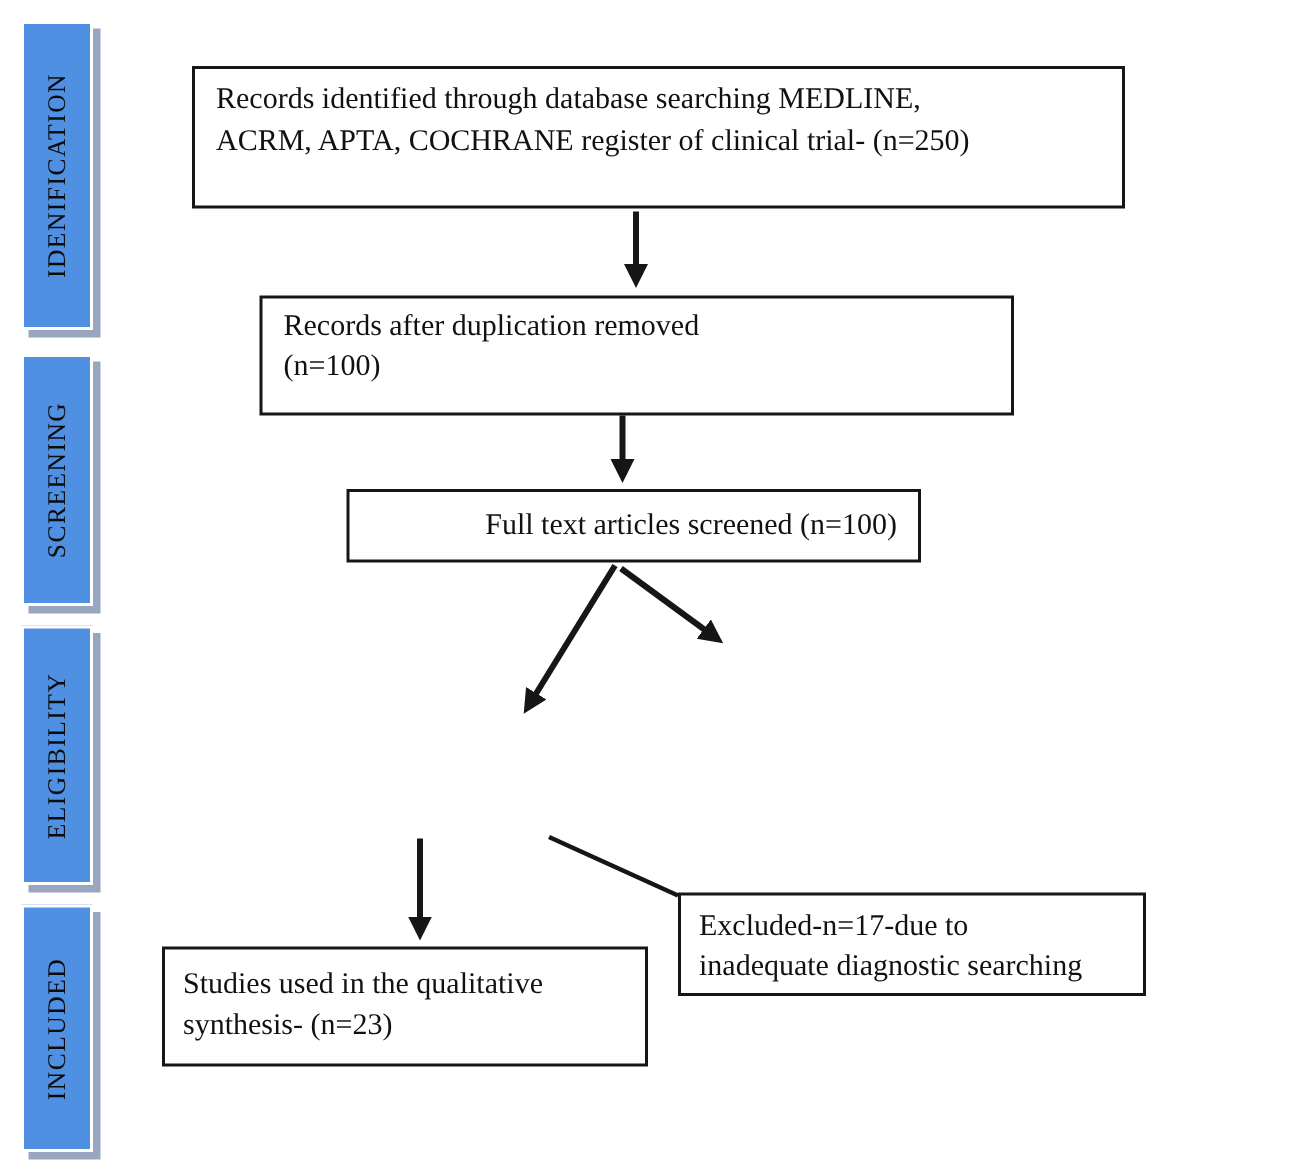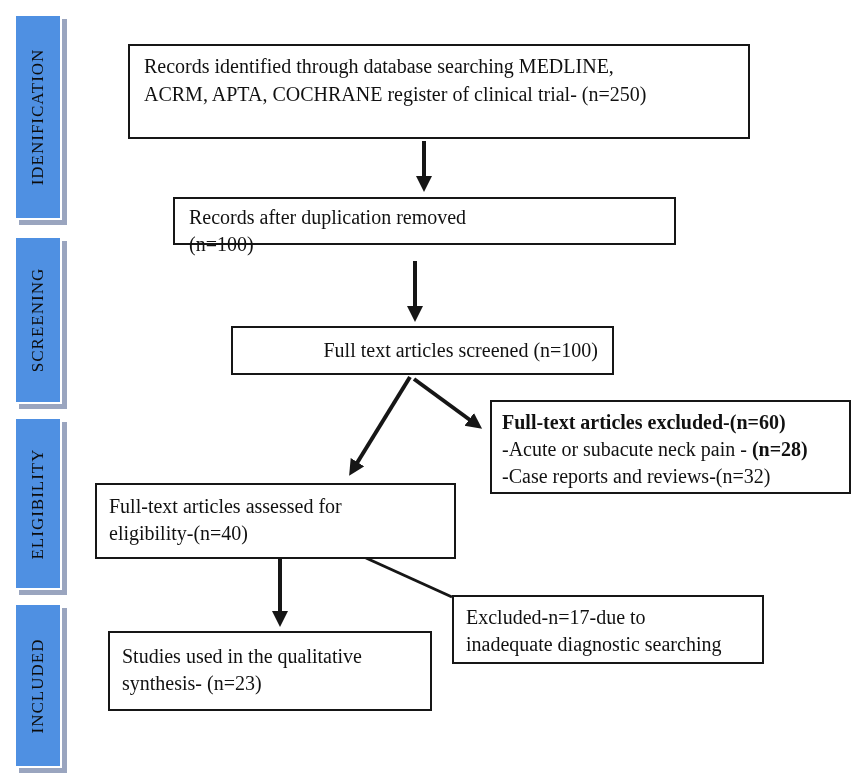--- a/index.html
+++ b/index.html
@@ -81,39 +81,30 @@
   </div>
   <div class="stage" style="top:603px;height:165px;">
     <span class="stage-text">INCLUDED</span>
   </div>
 
   <div class="fbox" style="left:128px;top:44px;width:622px;height:95px;line-height:28px;">
     <div class="line">Records identified through database searching MEDLINE,</div>
     <div class="line">ACRM, APTA, COCHRANE register of clinical trial- (n=250)</div>
   </div>
 
-  <div class="fbox" style="left:173px;top:197px;width:503px;height:48px;padding-top:5px;">
+  <div class="fbox" style="left:173px;top:197px;width:503px;height:80px;padding-top:5px;">
     <div class="line">Records after duplication removed</div>
     <div class="line">(n=100)</div>
   </div>
 
   <div class="fbox" style="left:231px;top:326px;width:383px;height:49px;padding-top:9px;text-align:right;">
     <div class="line">Full text articles screened (n=100)</div>
   </div>
 
-  <div class="fbox" style="left:490px;top:400px;width:361px;height:94px;padding:7px 10px;">
-    <div class="line b">Full-text articles excluded-(n=60)</div>
-    <div class="line"><span>-Acute or subacute neck pain - </span><span class="b">(n=28)</span></div>
-    <div class="line">-Case reports and reviews-(n=32)</div>
-  </div>
 
-  <div class="fbox" style="left:95px;top:483px;width:361px;height:76px;padding-top:8px;padding-left:12px;">
-    <div class="line">Full-text articles assessed for</div>
-    <div class="line">eligibility-(n=40)</div>
-  </div>
 
   <div class="fbox" style="left:452px;top:595px;width:312px;height:69px;padding:7px 12px;">
     <div class="line">Excluded-n=17-due to</div>
     <div class="line">inadequate diagnostic searching</div>
   </div>
 
   <div class="fbox" style="left:108px;top:631px;width:324px;height:80px;padding:10px 12px;">
     <div class="line">Studies used in the qualitative</div>
     <div class="line">synthesis- (n=23)</div>
   </div>

